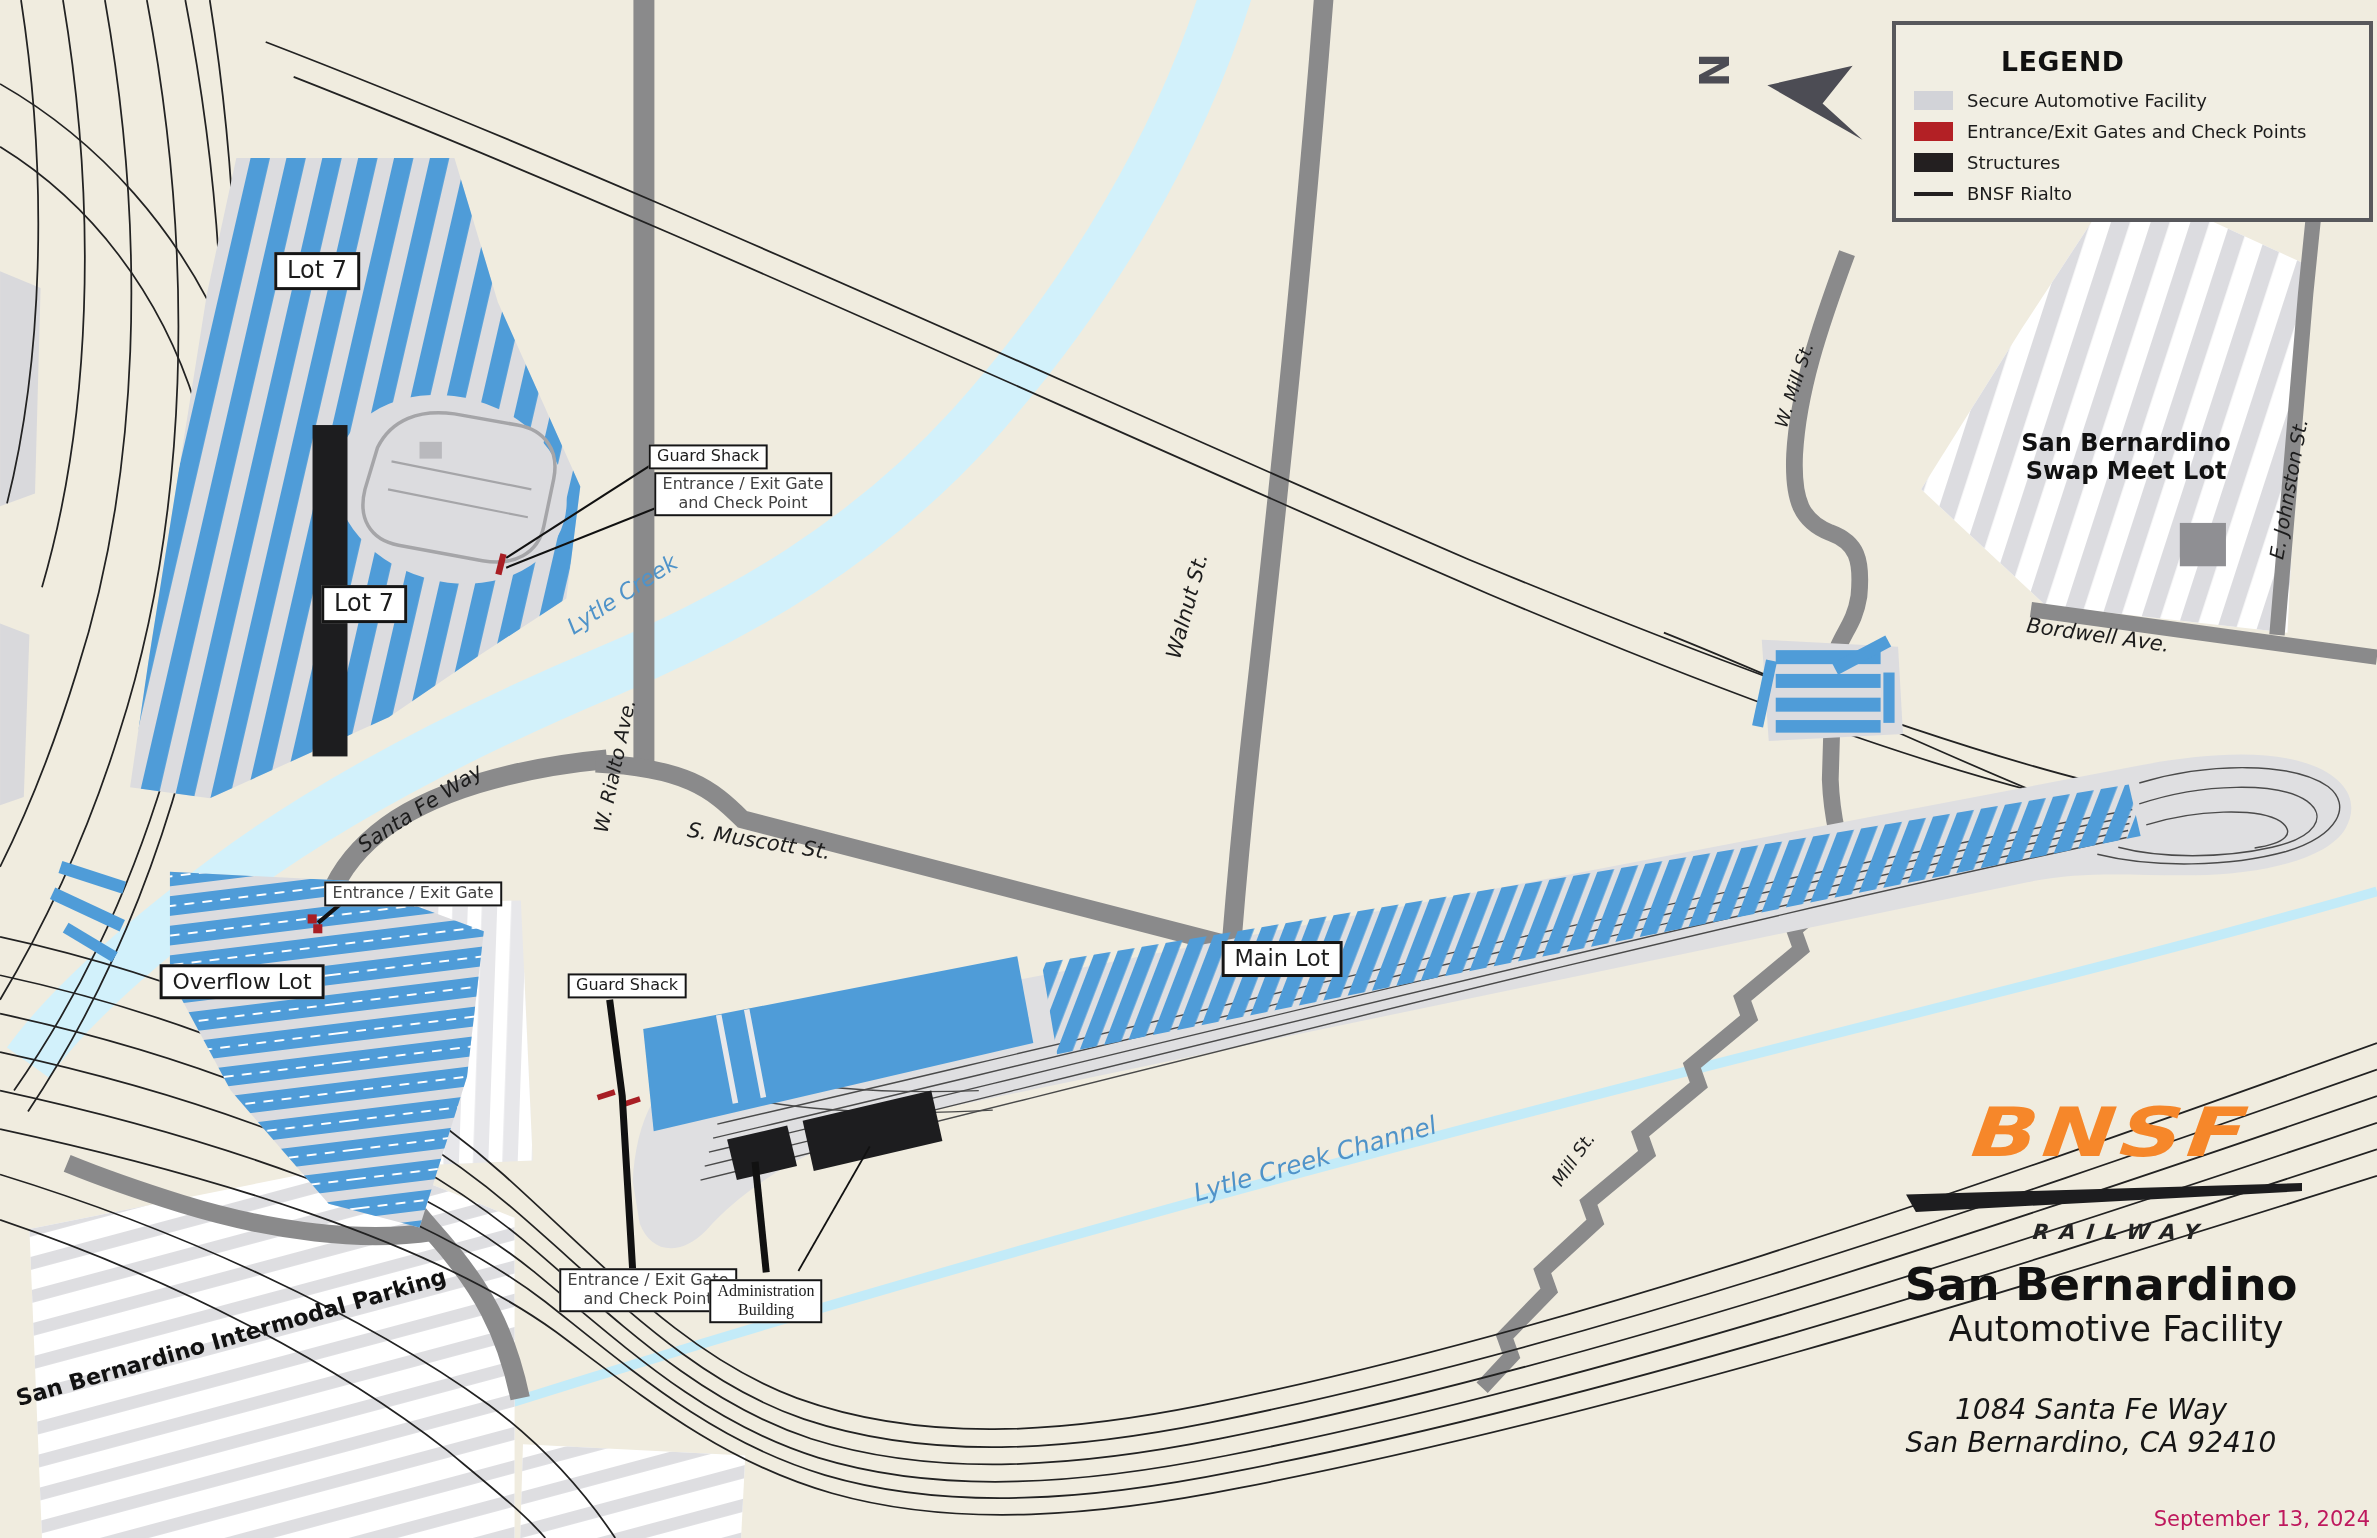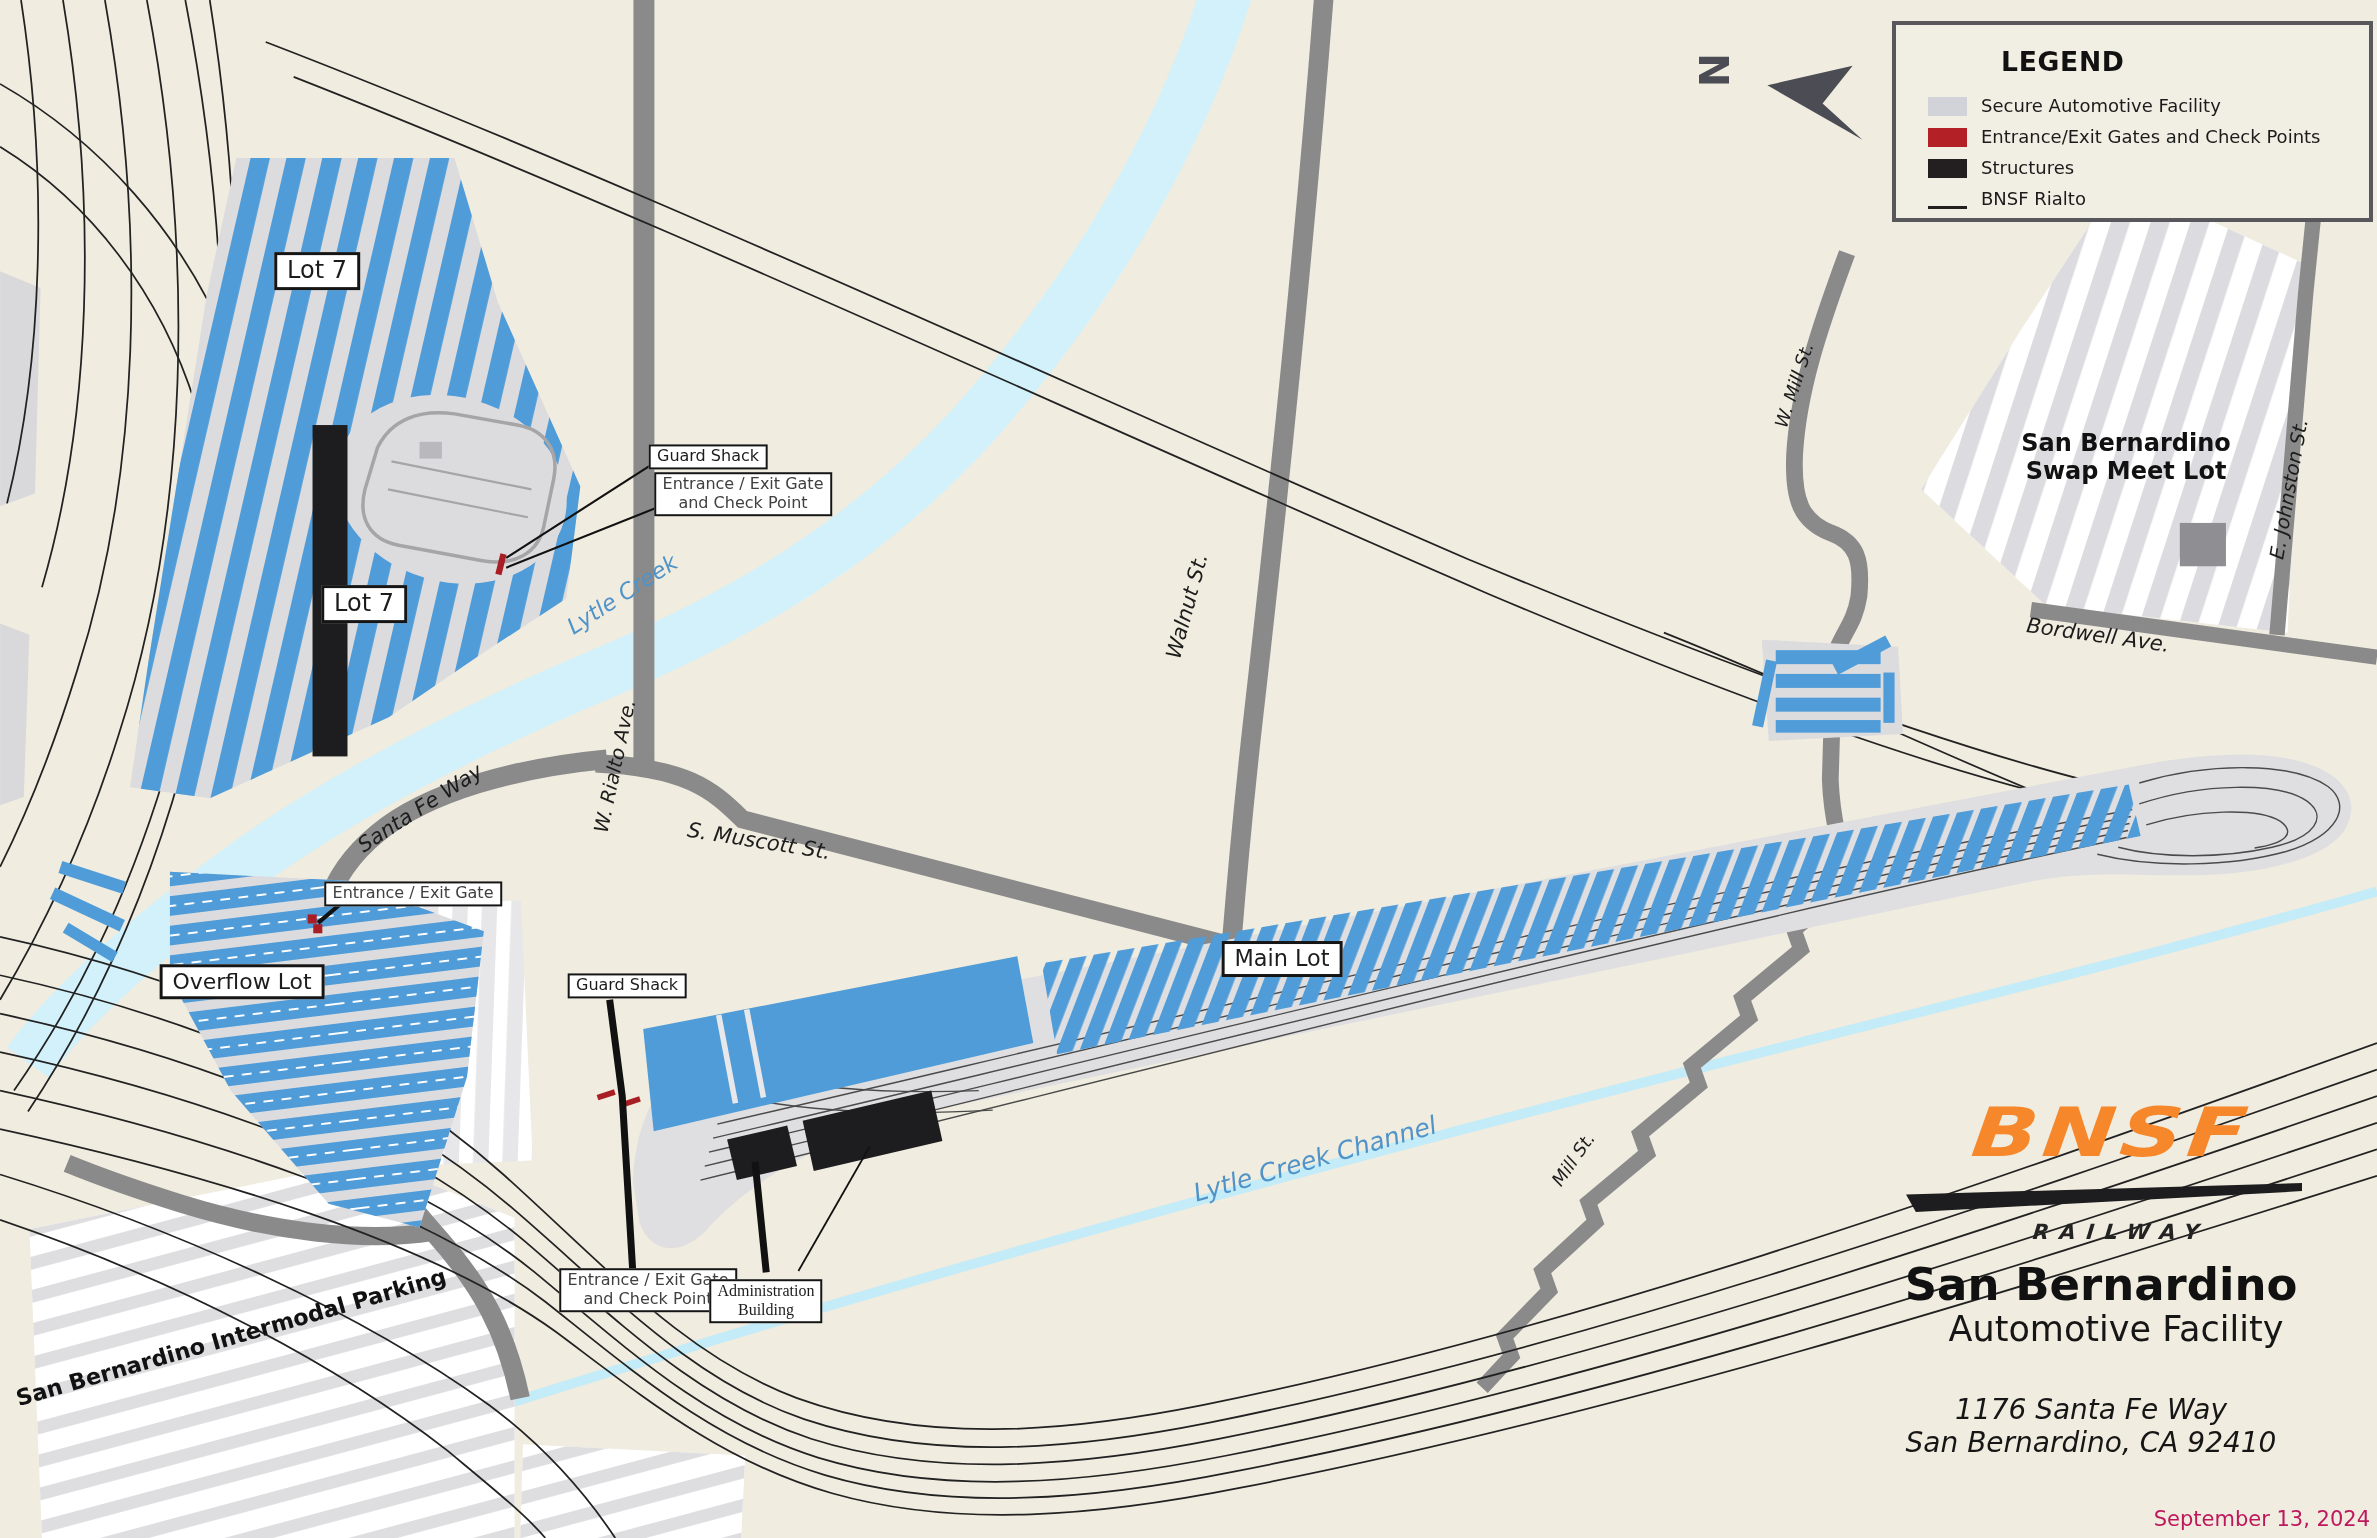--- a/index.html
+++ b/index.html
@@ -29,21 +29,21 @@
     transform-origin:center; text-align:center;
   }
 
   
   .legend{
     position:absolute; left:1892px; top:21px; width:481px; height:201px;
     border:4.9px solid #58585c; background:#f1eee3; box-sizing:border-box;
     padding-top:21px;
   }
   .legend-title{font-size:26.6px; font-weight:bold; color:#111; margin:0 0 8.4px 105px; letter-spacing:0.7px;}
-  .legend-row{display:flex; align-items:flex-end; gap:14px; padding-left:32px; height:31px;}
+  .legend-row{display:flex; align-items:center; gap:14px; padding-left:18px; height:31px;}
   .swatch{width:39px; height:19px; flex:0 0 auto;}
   .swatch.line{height:3.5px;}
   .legend-label{font-size:18px; color:#1b1b1b;}
 
   
   .north-n{
     position:absolute; left:1715px; top:70px; font-size:41px; font-weight:bold;
     color:#4c4c54; transform:translate(-50%,-50%) rotate(-90deg);
   }
 
@@ -292,18 +292,18 @@
       <span class="swatch line" style="background-color: rgb(35, 31, 32);"></span>
       <span class="legend-label">BNSF Rialto</span>
     </div>
   </div>
 
   <div class="bnsf-logo">BNSF</div>
   <div class="bnsf-swoosh"></div>
   <div class="bnsf-railway">RAILWAY</div>
   <div class="fac-city">San Bernardino</div>
   <div class="fac-type">Automotive Facility</div>
-  <div class="fac-addr" style="left:2091px; top:1409px;">1176 Santa Fe Way</div>
+  <div class="fac-addr" style="left:2091px; top:1409px;">1084 Santa Fe Way</div>
   <div class="fac-addr" style="left:2091px; top:1442px;">San Bernardino, CA 92410</div>
   <div class="map-date">September 13, 2024</div>
 
 </div>
 
 
 </body></html>

